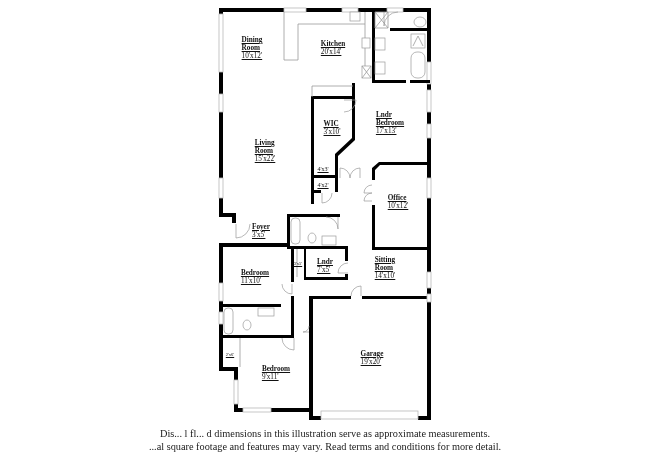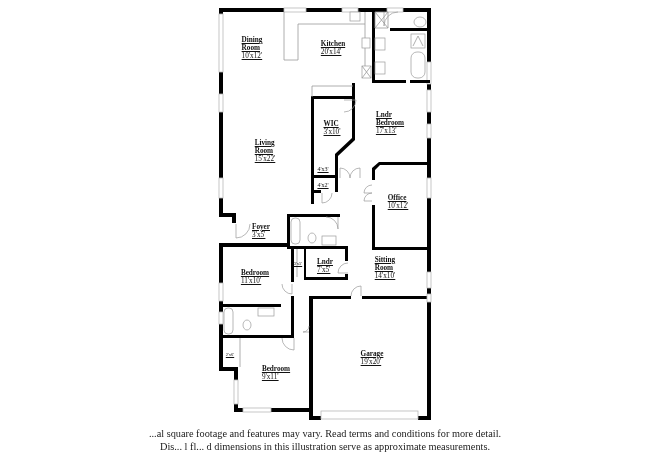--- a/index.html
+++ b/index.html
@@ -212,15 +212,15 @@
   <span>Garage</span>
   <span class="dim">19'x20'</span>
 </div>
 <div class="room-label" style="left:276px;top:365px">
   <span>Bedroom</span>
   <span class="dim">9'x11'</span>
 </div>
 </div>
 
 <div id="disclaimer">
+  <div>Dis... l fl... d dimensions in this illustration serve as approximate measurements.</div>
   <div>...al square footage and features may vary. Read terms and conditions for more detail.</div>
-  <div>Dis... l fl... d dimensions in this illustration serve as approximate measurements.</div>
 </div>
 
 </body></html>

